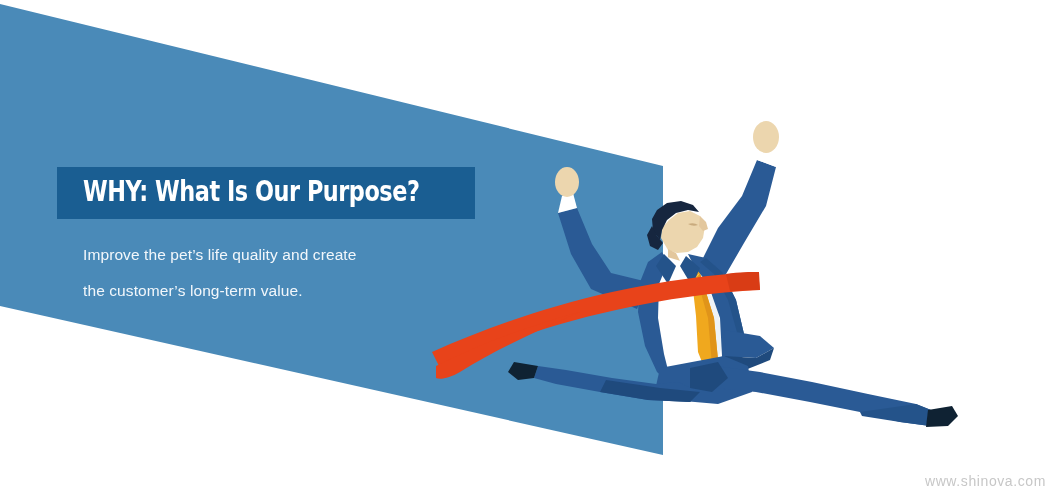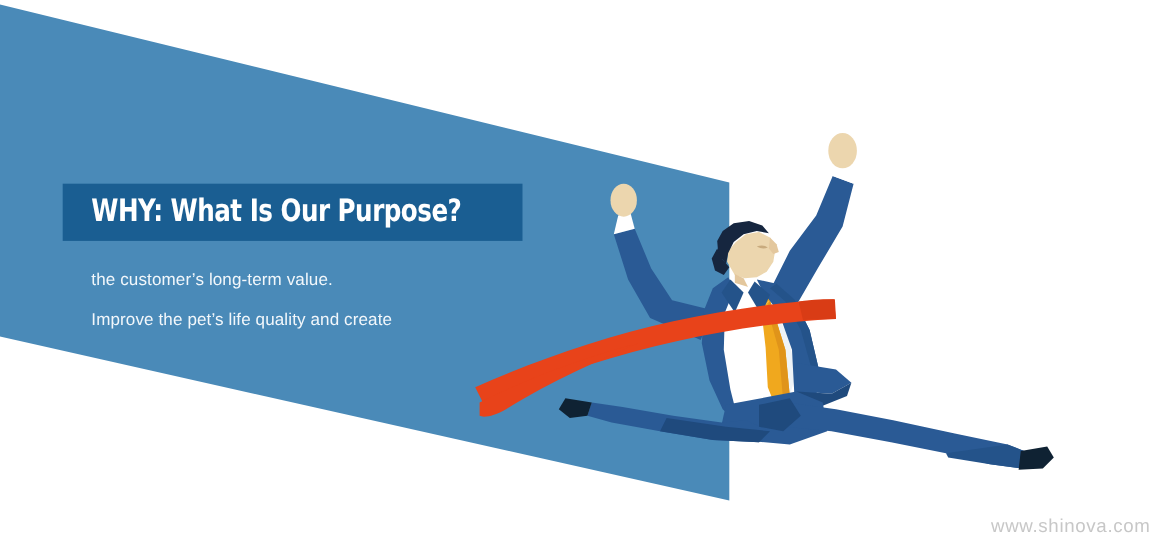--- a/index.html
+++ b/index.html
@@ -64,42 +64,42 @@
   }
   .subtitle-line { display: block; white-space: nowrap; }
 
   .watermark {
     position: absolute;
     z-index: 4;
     right: 14px;
     bottom: 10px;
     color: #c7c7c7;
     font-family: "Liberation Sans", sans-serif;
-    font-size: 17px;
+    font-size: 14px;
     letter-spacing: 0.6px;
     white-space: nowrap;
   }
 </style>
 </head>
 <body>
 
 <div id="stage">
 
   <svg id="bg-svg" viewBox="0 0 1060 499" preserveAspectRatio="none">
     <rect x="0" y="0" width="1060" height="499" fill="#ffffff"></rect>
     <polygon points="0,4 663,166 663,455 0,306" fill="#4a8ab8"></polygon>
   </svg>
 
   <div class="text-block">
     <div class="title-box">
       <span class="title-text">WHY: What Is Our Purpose?</span>
     </div>
     <div class="subtitle">
+      <span class="subtitle-line">Improve the pet’s life quality and create</span>
       <span class="subtitle-line">the customer’s long-term value.</span>
-      <span class="subtitle-line">Improve the pet’s life quality and create</span>
     </div>
   </div>
 
   <svg id="figure-svg" viewBox="0 0 1060 499" preserveAspectRatio="none">
 
     <g>
       <path d="M698,268 L718,228 L742,196 L757,160 L776,167 L766,206 L744,243 L722,281 Z" fill="#2a5a95"></path>
       <path d="M757,160 L776,167 L769,152 L760,148 Z" fill="#ffffff"></path>
       <ellipse cx="766" cy="137" rx="13" ry="16" fill="#ecd6ae"></ellipse>
       <path d="M754,133 a13,16 0 0 1 24,0 a13,16 0 0 0 -24,0 Z" fill="#e0c79c"></path>

